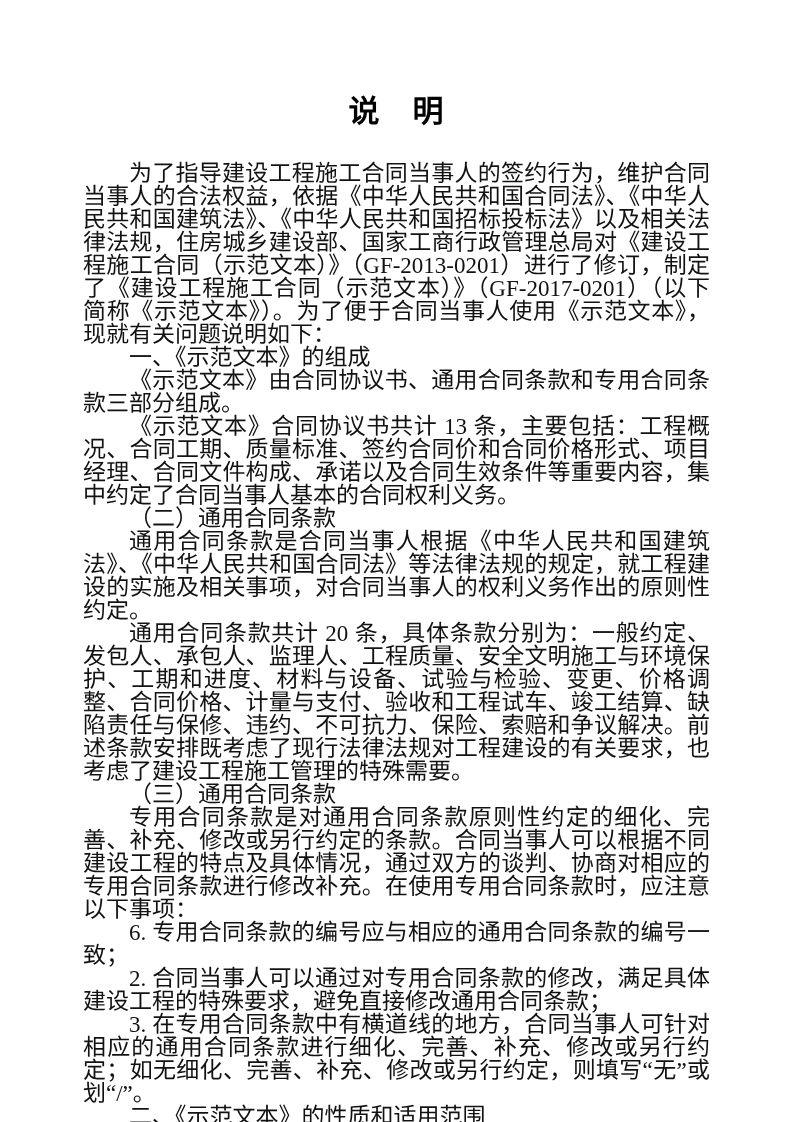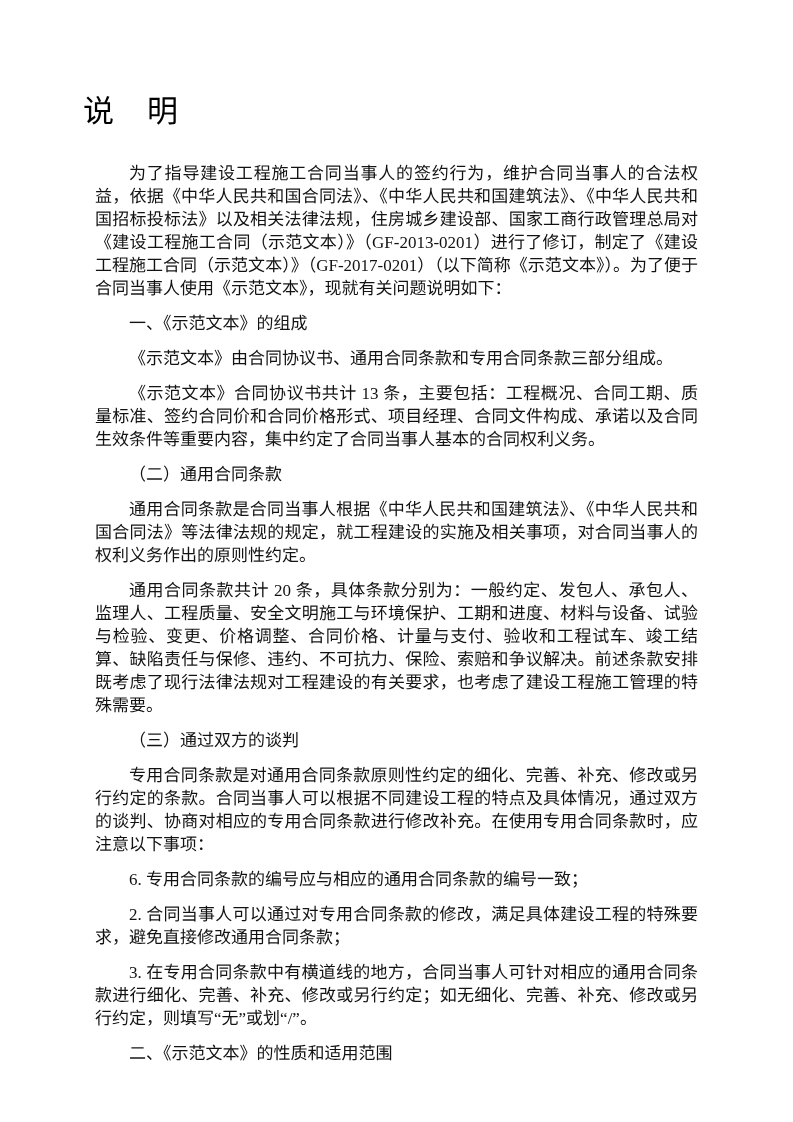--- a/index.html
+++ b/index.html
@@ -18,28 +18,29 @@
     box-sizing: border-box;
     width: 793px;
     height: 1122px;
     padding: 94px 83px 0 83px;
     background: #ffffff;
   }
   .doc-title {
     margin: 0 0 33px 0;
     font-size: 31px;
     line-height: 35px;
-    font-weight: normal;
+    font-weight: bold;
+    text-align: center;
     color: #000000;
     letter-spacing: 1px;
     white-space: pre;
   }
   .doc-body p.para {
-    margin: 12px;
-    font-size: 17px;
+    margin: 0;
+    font-size: 23px;
     line-height: 23px;
     text-align: justify;
     text-justify: inter-ideograph;
     text-indent: 2em;
     color: #121212;
     word-break: break-all;
   }
 </style>
 </head>
 <body>
@@ -47,20 +48,20 @@
 <div class="page">
   <h1 class="doc-title">说　明</h1>
   <div class="doc-body">
       <p class="para">为了指导建设工程施工合同当事人的签约行为，维护合同当事人的合法权益，依据《中华人民共和国合同法》、《中华人民共和国建筑法》、《中华人民共和国招标投标法》以及相关法律法规，住房城乡建设部、国家工商行政管理总局对《建设工程施工合同（示范文本）》（GF-2013-0201）进行了修订，制定了《建设工程施工合同（示范文本）》（GF-2017-0201）（以下简称《示范文本》）。为了便于合同当事人使用《示范文本》，现就有关问题说明如下：</p>
       <p class="para">一、《示范文本》的组成</p>
       <p class="para">《示范文本》由合同协议书、通用合同条款和专用合同条款三部分组成。</p>
       <p class="para">《示范文本》合同协议书共计 13 条，主要包括：工程概况、合同工期、质量标准、签约合同价和合同价格形式、项目经理、合同文件构成、承诺以及合同生效条件等重要内容，集中约定了合同当事人基本的合同权利义务。</p>
       <p class="para">（二）通用合同条款</p>
       <p class="para">通用合同条款是合同当事人根据《中华人民共和国建筑法》、《中华人民共和国合同法》等法律法规的规定，就工程建设的实施及相关事项，对合同当事人的权利义务作出的原则性约定。</p>
       <p class="para">通用合同条款共计 20 条，具体条款分别为：一般约定、发包人、承包人、监理人、工程质量、安全文明施工与环境保护、工期和进度、材料与设备、试验与检验、变更、价格调整、合同价格、计量与支付、验收和工程试车、竣工结算、缺陷责任与保修、违约、不可抗力、保险、索赔和争议解决。前述条款安排既考虑了现行法律法规对工程建设的有关要求，也考虑了建设工程施工管理的特殊需要。</p>
-      <p class="para">（三）通过双方的谈判</p>
+      <p class="para">（三）通用合同条款</p>
       <p class="para">专用合同条款是对通用合同条款原则性约定的细化、完善、补充、修改或另行约定的条款。合同当事人可以根据不同建设工程的特点及具体情况，通过双方的谈判、协商对相应的专用合同条款进行修改补充。在使用专用合同条款时，应注意以下事项：</p>
       <p class="para">6. 专用合同条款的编号应与相应的通用合同条款的编号一致；</p>
       <p class="para">2. 合同当事人可以通过对专用合同条款的修改，满足具体建设工程的特殊要求，避免直接修改通用合同条款；</p>
       <p class="para">3. 在专用合同条款中有横道线的地方，合同当事人可针对相应的通用合同条款进行细化、完善、补充、修改或另行约定；如无细化、完善、补充、修改或另行约定，则填写“无”或划“/”。</p>
       <p class="para">二、《示范文本》的性质和适用范围</p>
     </div>
 </div>
 
 </body></html>

